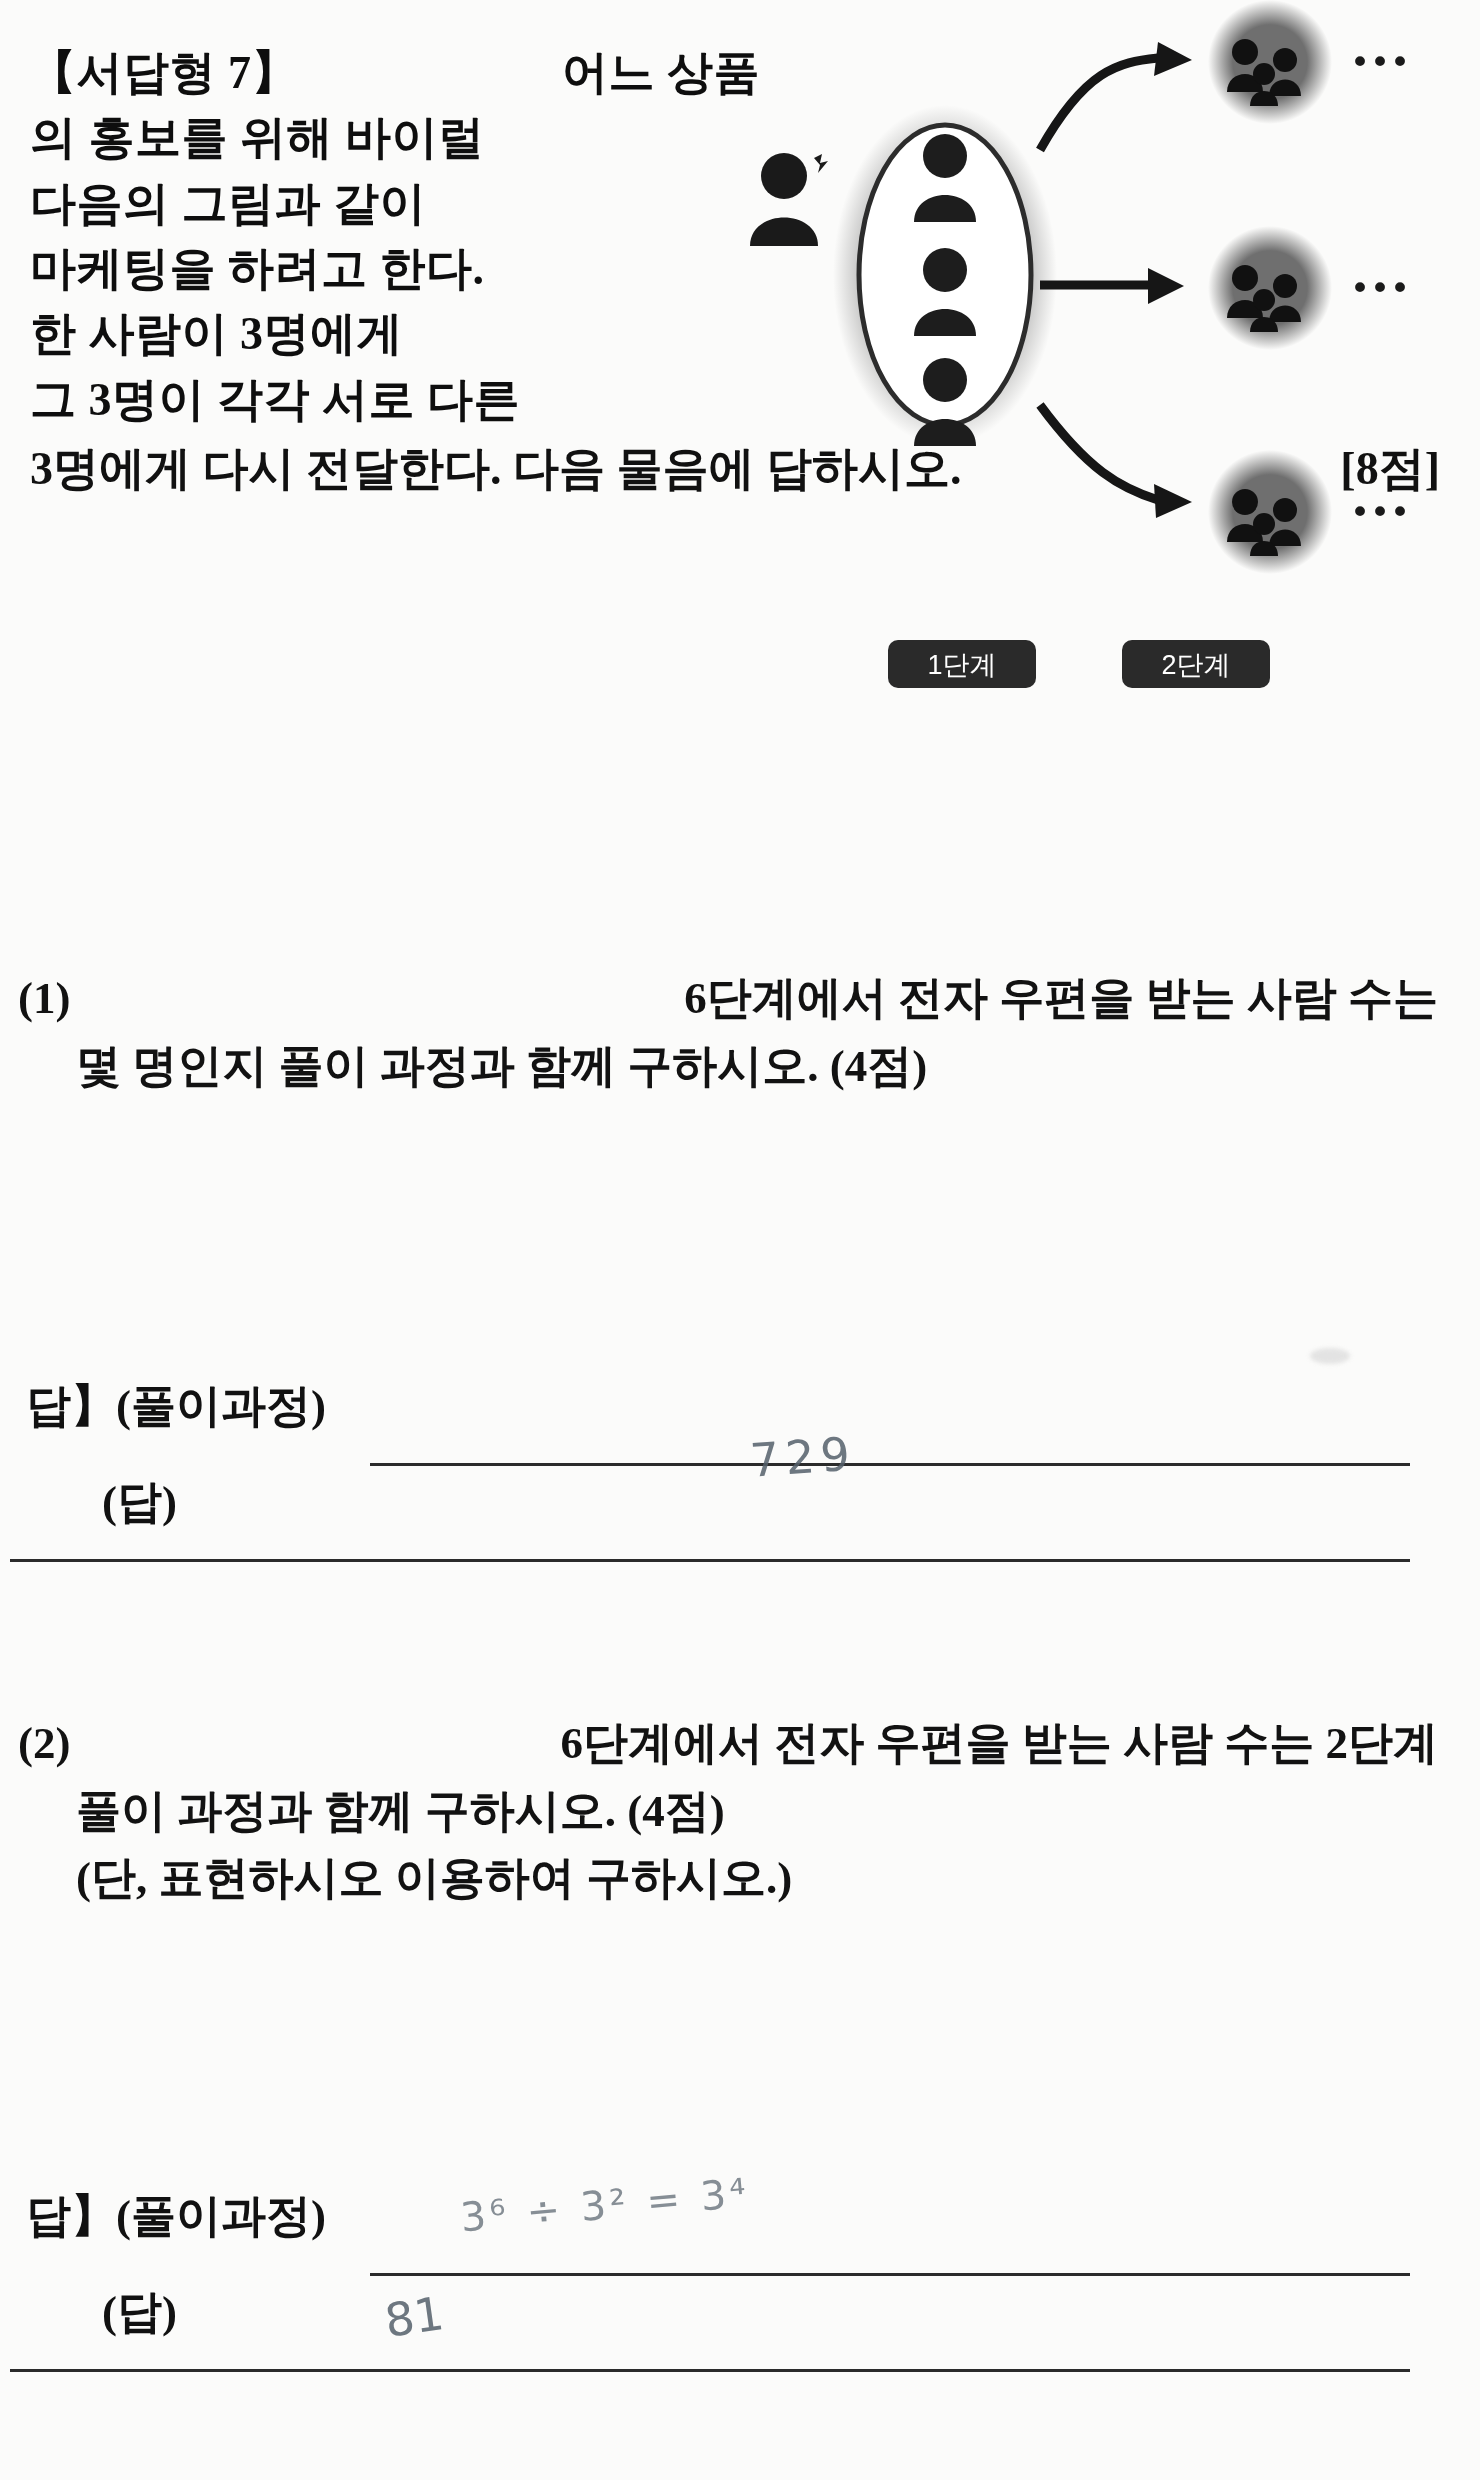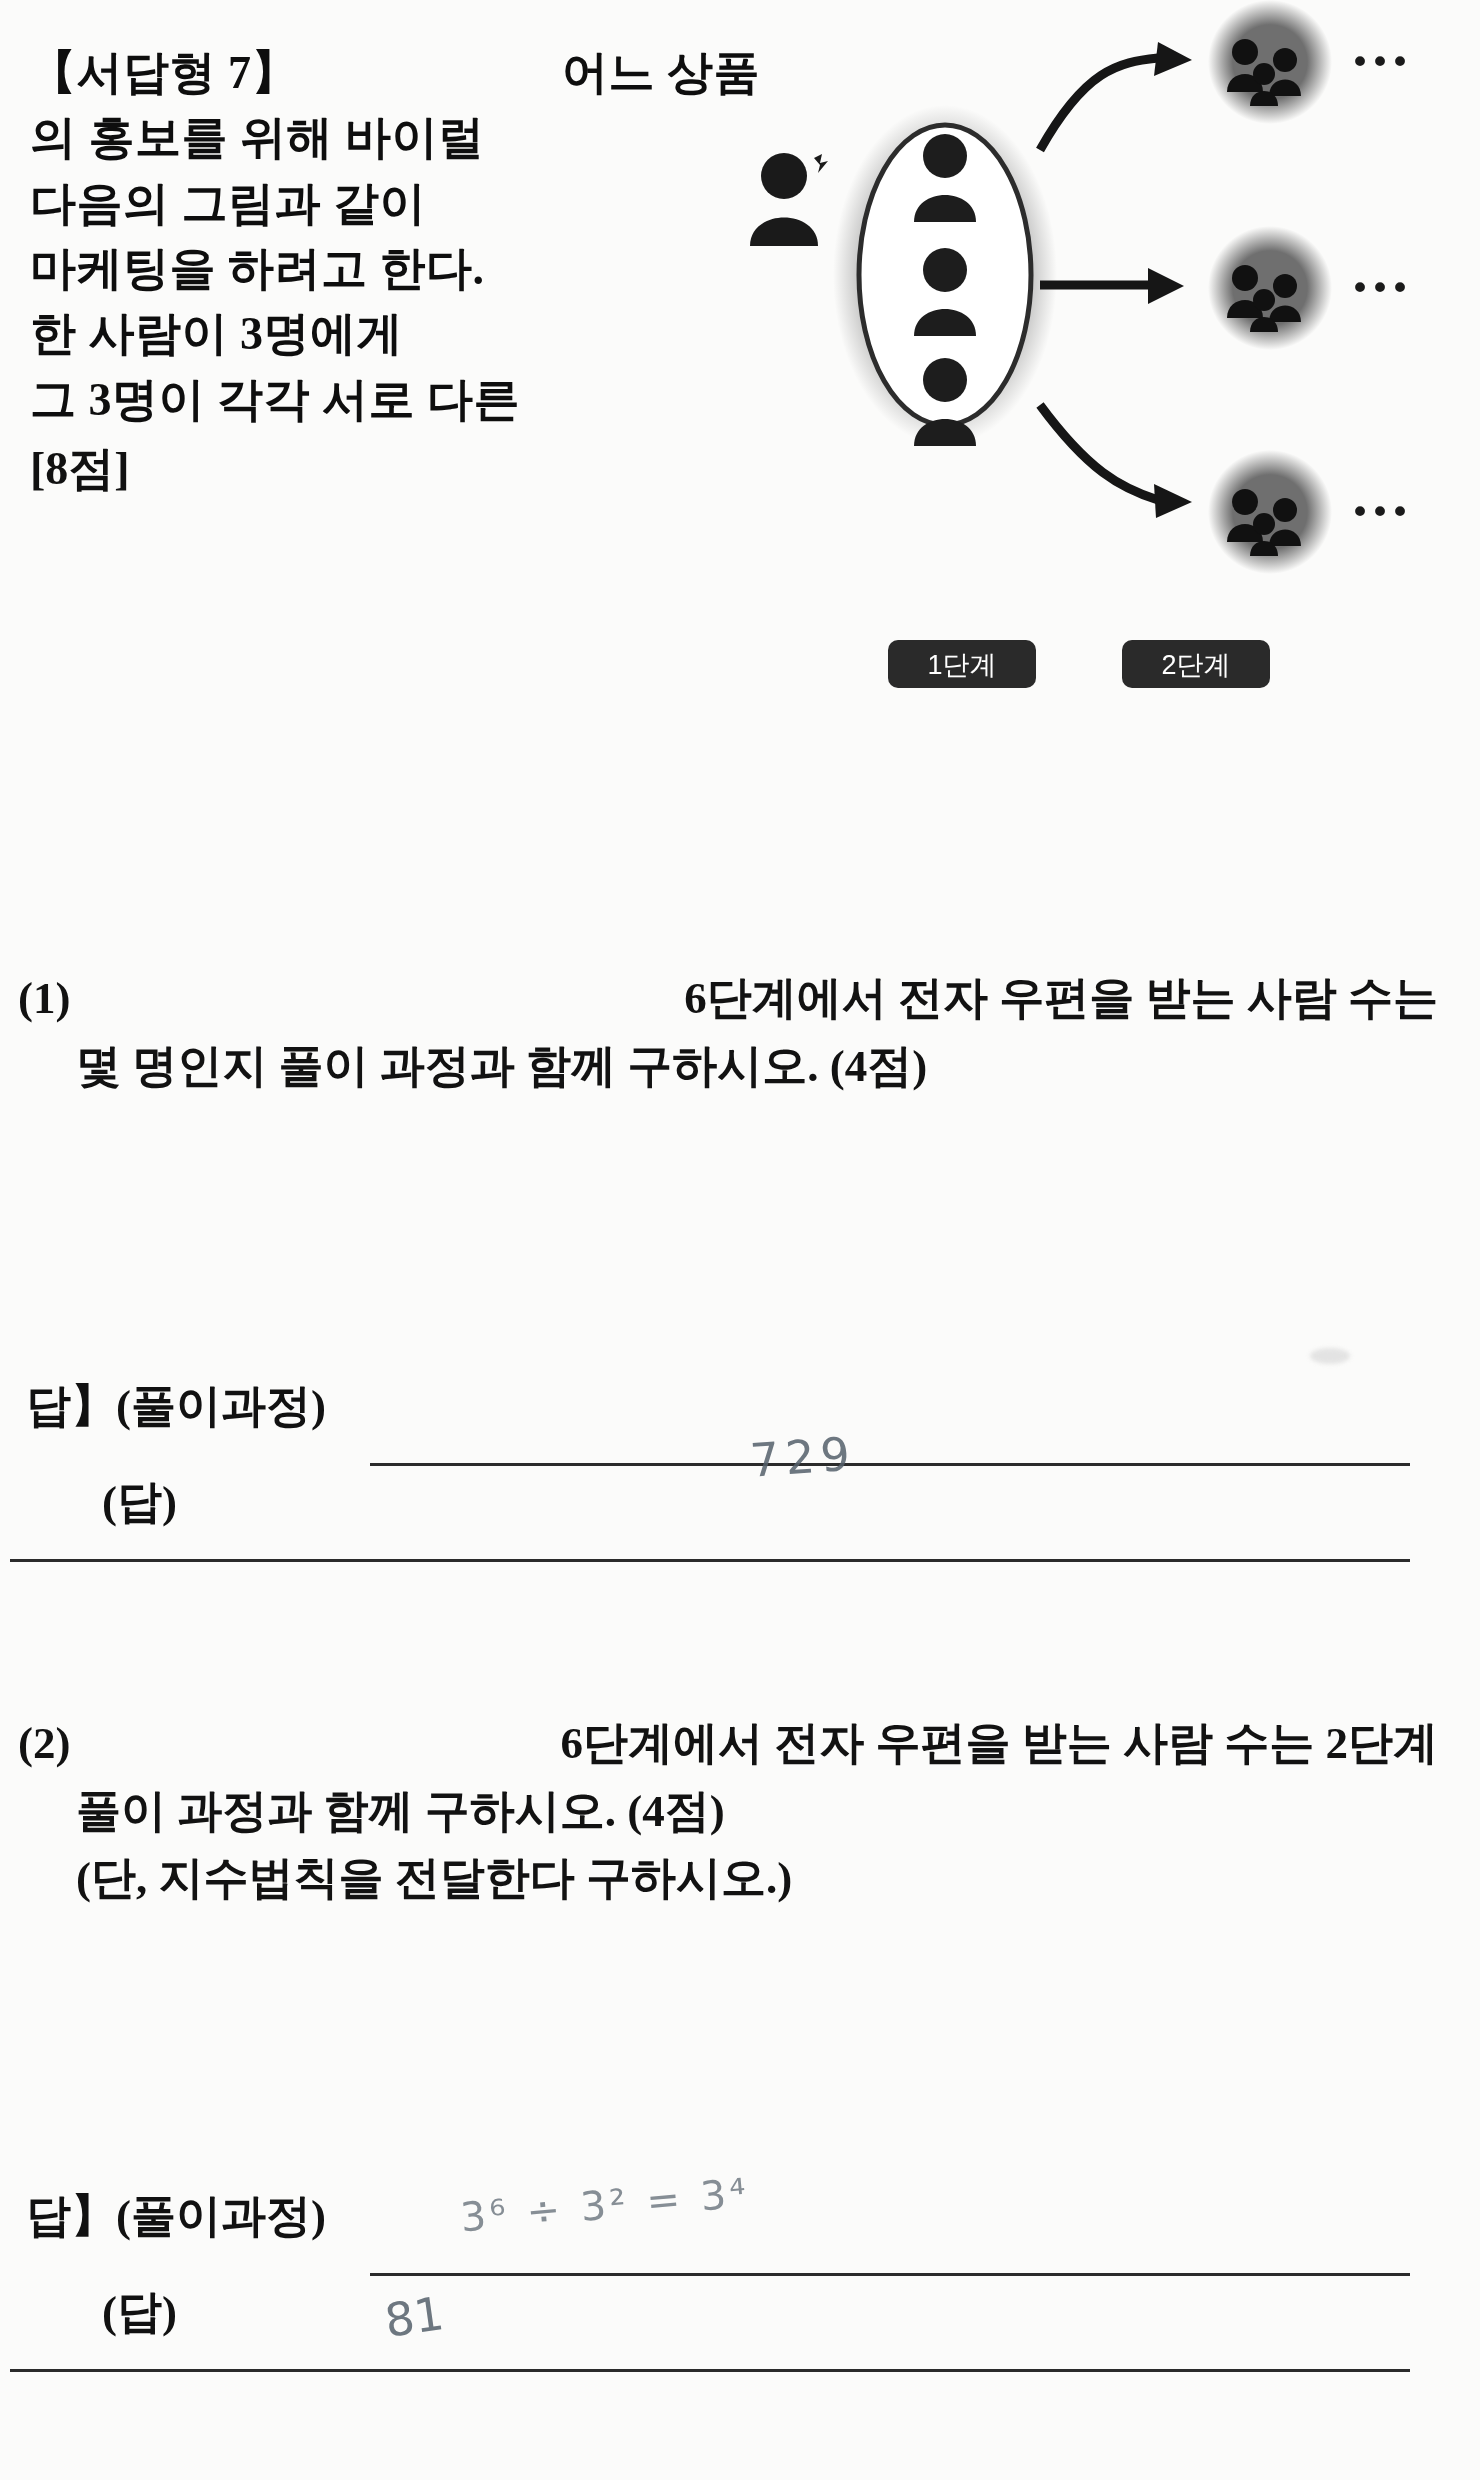--- a/index.html
+++ b/index.html
@@ -200,20 +200,21 @@
         </span>
       </span>
       <span class="q7-line">의  홍보를 위해 바이럴</span>
       <span class="q7-line">다음의    그림과    같이</span>
       <span class="q7-line">마케팅을  하려고  한다.</span>
       <span class="q7-line">한    사람이    3명에게</span>
       <span class="q7-line">그  3명이 각각 서로 다른</span>
     </div>
 
     <div class="q7-lastline">
+      <span>3명에게 다시 전달한다. 다음 물음에 답하시오.</span>
       <span>[8점]</span>
     </div>
   </div>
 
   <div class="diagram">
     <svg class="dgm-svg" width="690" height="740" viewBox="0 0 690 740" xmlns="http://www.w3.org/2000/svg">
       <defs>
         <radialGradient id="blob" cx="50%" cy="50%" r="50%">
           <stop offset="60%" stop-color="#6f6f6f"></stop>
           <stop offset="100%" stop-color="#6f6f6f" stop-opacity="0"></stop>
@@ -318,21 +319,21 @@
 
   <div class="smudge"></div>
   <span class="hand hand-724">729</span>
 
   <div class="sub sub-2">
     <span class="sub-line spread">
       <span>(2)</span>
       <span>6단계에서 전자 우편을 받는 사람 수는 2단계</span>
     </span>
     <span class="sub-line indent">풀이 과정과 함께 구하시오. (4점)</span>
-    <span class="sub-line indent">(단, 지수법칙을 전달한다 구하시오.)</span>
+    <span class="sub-line indent">(단, 표현하시오 이용하여 구하시오.)</span>
   </div>
 
   <div class="ans-block ans-2">
     <div class="ans-row">
       <span class="ans-label">답】(풀이과정)</span>
       <span class="rule rule-1"></span>
     </div>
     <div class="ans-row">
       <span class="ans-label-2">(답)</span>
       <span class="rule rule-full"></span>

